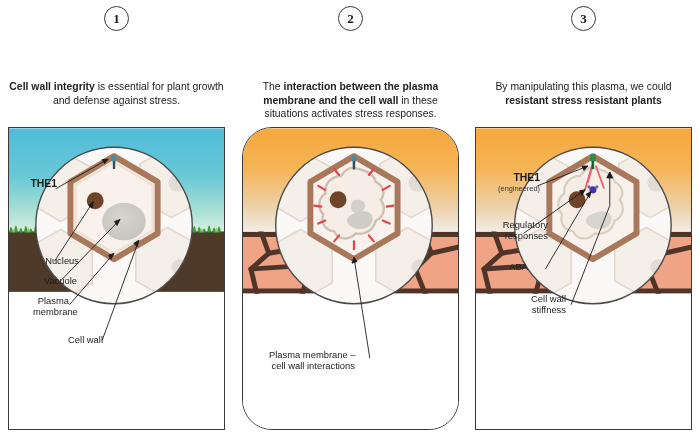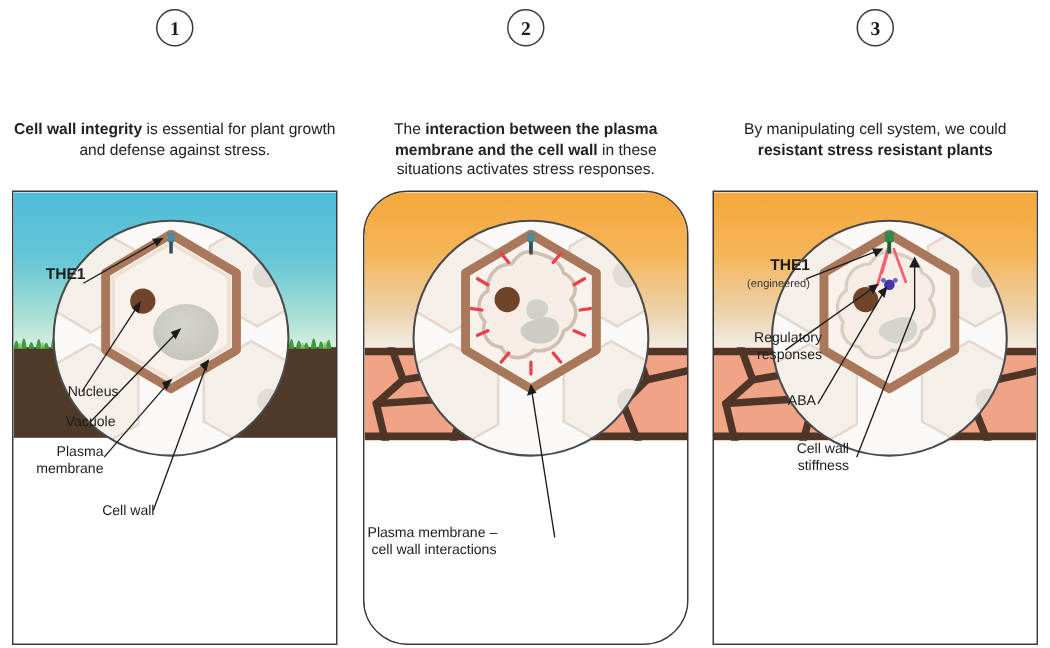--- a/index.html
+++ b/index.html
@@ -48,21 +48,21 @@
 
   .scene { position:absolute; left:0; top:0; width:100%; height:100%; }
 
   
   .lbl {
     position:absolute; font-size:9.4px; color:#1c1c1c; line-height:1.15;
     text-align:right; white-space:nowrap;
   }
   .lbl.bold { font-weight:bold; font-size:10.4px; }
   .lbl.sub { font-size:7.4px; color:#333; }
-  .lbl.wrap { white-space:normal; }
+  .lbl.wrap { white-space:normal;padding-left:24px; }
 
   svg { display:block; }
 </style>
 </head>
 <body>
 
 <div class="board">
 
   <div class="panel panel-1 p1">
     <div class="badge-wrap">
@@ -309,21 +309,21 @@
       <div class="lbl wrap" style="left:2px; top:222px; width:124px; text-align:left;">Plasma membrane –<br>&nbsp;cell wall interactions</div>
     </div>
   </div>
 
   <div class="panel panel-3 p3">
     <div class="badge-wrap">
       <div class="badge">3</div>
     </div>
     <div class="caption">
       <p>
-        <span>By manipulating cell system, we could </span><b>resistant stress resistant plants</b>
+        <span>By manipulating this plasma, we could </span><b>resistant stress resistant plants</b>
       </p>
     </div>
 
     <div class="figbox">
       <svg class="scene" viewBox="0 0 217 303" width="217" height="303">
         <defs>
           <linearGradient id="sky3" x1="0" y1="0" x2="0" y2="1">
             <stop offset="0%" stop-color="#f5a83c"></stop>
             <stop offset="38%" stop-color="#f6b457"></stop>
             <stop offset="76%" stop-color="#ecd2ab"></stop>
@@ -426,18 +426,18 @@
           <path d="M70 142 L116 64" fill="none"></path>
           <polygon points="116,64 111,66.5 114.5,70"></polygon>
           <path d="M96 178 L135 78 L135 44" fill="none"></path>
           <polygon points="135,44 132,50 138,50"></polygon>
         </g>
       </svg>
 
       <div class="lbl bold" style="left:4px; top:44px; width:60px;">THE1</div>
       <div class="lbl sub" style="left:4px; top:57px; width:60px;">(engineered)</div>
       <div class="lbl wrap" style="left:0px; top:92px; width:72px;">Regulatory<br>responses</div>
-      <div class="lbl" style="left:26px; top:134px; width:42px;">ABA</div>
+      <div class="lbl" style="left:10px; top:134px; width:42px;">ABA</div>
       <div class="lbl wrap" style="left:22px; top:166px; width:68px;">Cell wall<br>stiffness</div>
     </div>
   </div>
 
 </div>
 
 </body></html>

